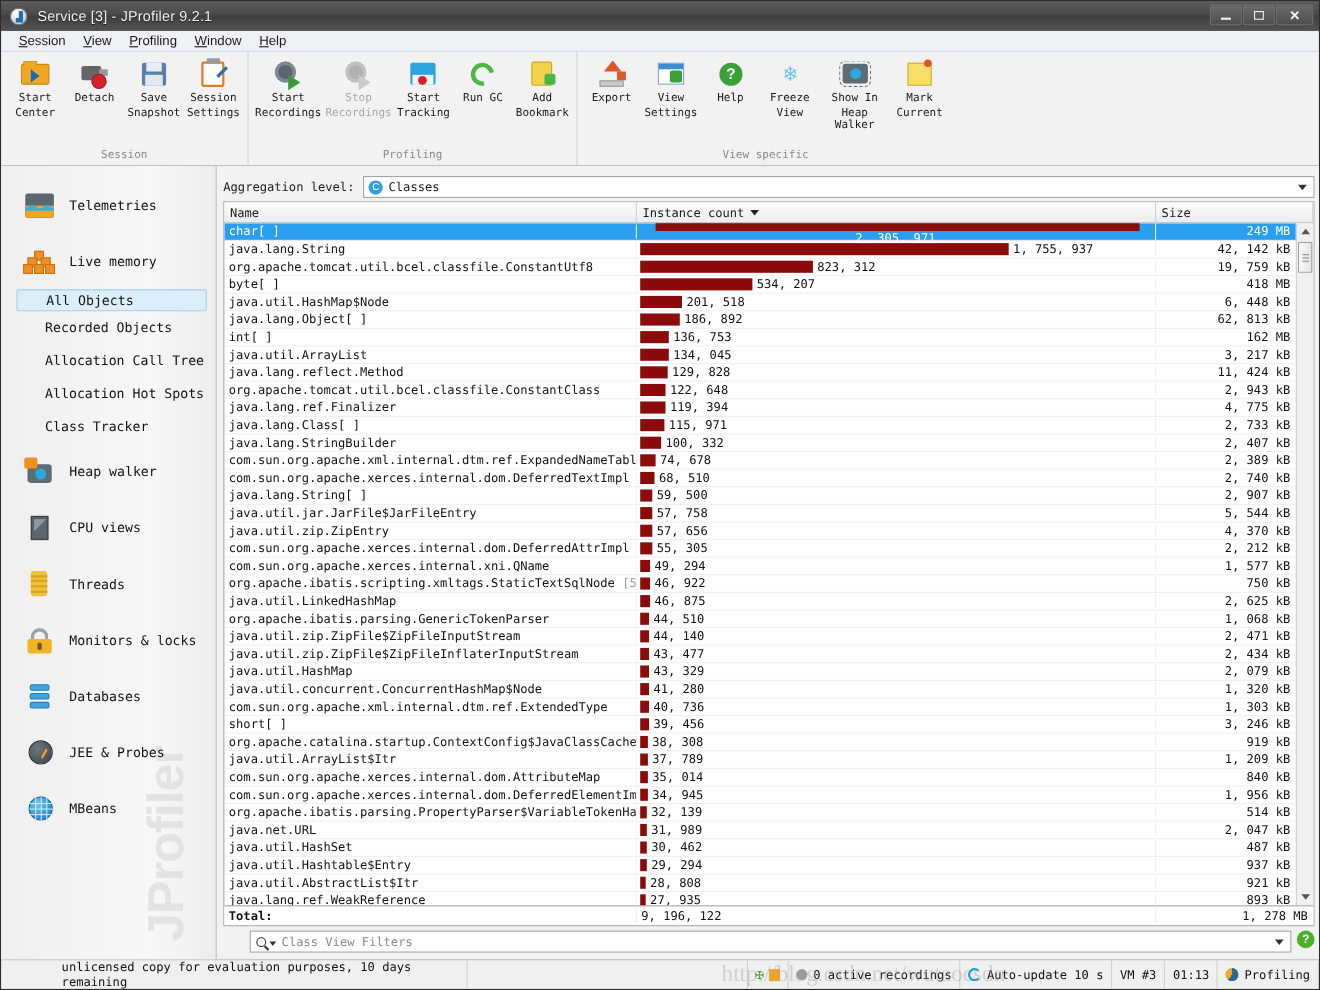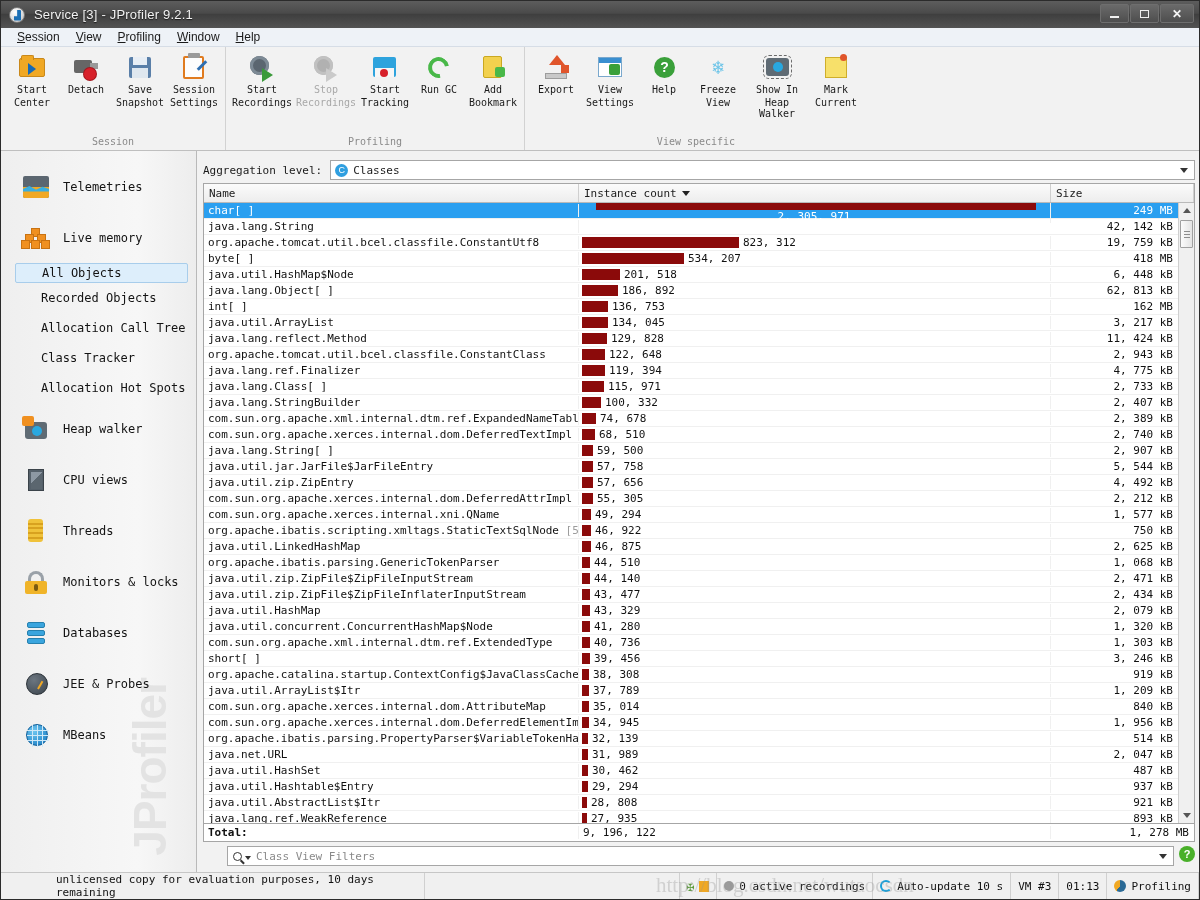--- a/index.html
+++ b/index.html
@@ -430,24 +430,24 @@
           <div class="sb-item sb-sub selected">
             <span class="sb-label">All Objects</span>
           </div>
           <div class="sb-item sb-sub">
             <span class="sb-label">Recorded Objects</span>
           </div>
           <div class="sb-item sb-sub">
             <span class="sb-label">Allocation Call Tree</span>
           </div>
           <div class="sb-item sb-sub">
+            <span class="sb-label">Allocation Hot Spots</span>
+          </div>
+          <div class="sb-item sb-sub">
             <span class="sb-label">Class Tracker</span>
-          </div>
-          <div class="sb-item sb-sub">
-            <span class="sb-label">Allocation Hot Spots</span>
           </div>
           <div class="sb-item">
             <span class="sb-ic">
               <span class="i-hw"></span>
             </span>
             <span class="sb-label">Heap walker</span>
           </div>
           <div class="sb-item">
             <span class="sb-ic">
               <span class="i-cpu"></span>
@@ -517,20 +517,24 @@
               <div class="trow selected">
                 <div class="c-name">char[ ]</div>
                 <div class="c-count" style="justify-content: flex-start; flex-direction: column;">
                   <div class="bar" style="width: 440px; background: rgb(139, 10, 10);"></div>
                   <span class="c-count-val" style="margin-left: 0px; margin-right: 4px;">2, 305, 971</span>
                 </div>
                 <div class="c-size">249 MB</div>
               </div>
               <div class="trow">
                 <div class="c-name">java.lang.String</div>
+                <div class="c-count">
+                  <div class="bar" style="width: 335px; background: rgb(139, 10, 10);"></div>
+                  <span class="c-count-val">1, 755, 937</span>
+                </div>
                 <div class="c-size">42, 142 kB</div>
               </div>
               <div class="trow">
                 <div class="c-name">org.apache.tomcat.util.bcel.classfile.ConstantUtf8</div>
                 <div class="c-count">
                   <div class="bar" style="width: 157px; background: rgb(139, 10, 10);"></div>
                   <span class="c-count-val">823, 312</span>
                 </div>
                 <div class="c-size">19, 759 kB</div>
               </div>
@@ -645,21 +649,21 @@
                   <span class="c-count-val">57, 758</span>
                 </div>
                 <div class="c-size">5, 544 kB</div>
               </div>
               <div class="trow">
                 <div class="c-name">java.util.zip.ZipEntry</div>
                 <div class="c-count">
                   <div class="bar" style="width: 11px; background: rgb(139, 10, 10);"></div>
                   <span class="c-count-val">57, 656</span>
                 </div>
-                <div class="c-size">4, 492 kB</div>
+                <div class="c-size">4, 370 kB</div>
               </div>
               <div class="trow">
                 <div class="c-name">com.sun.org.apache.xerces.internal.dom.DeferredAttrImpl</div>
                 <div class="c-count">
                   <div class="bar" style="width: 11px; background: rgb(139, 10, 10);"></div>
                   <span class="c-count-val">55, 305</span>
                 </div>
                 <div class="c-size">2, 212 kB</div>
               </div>
               <div class="trow">

